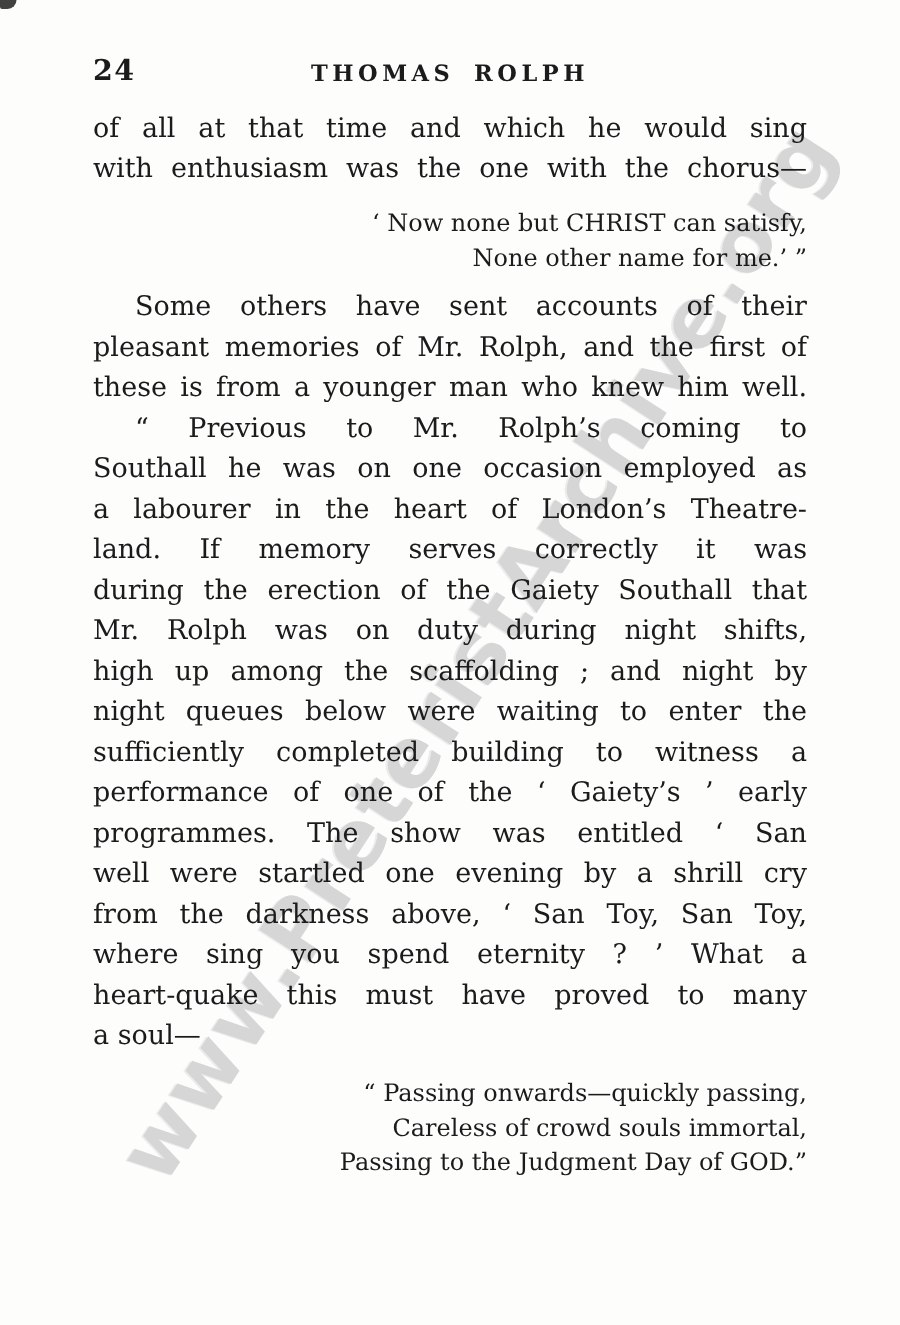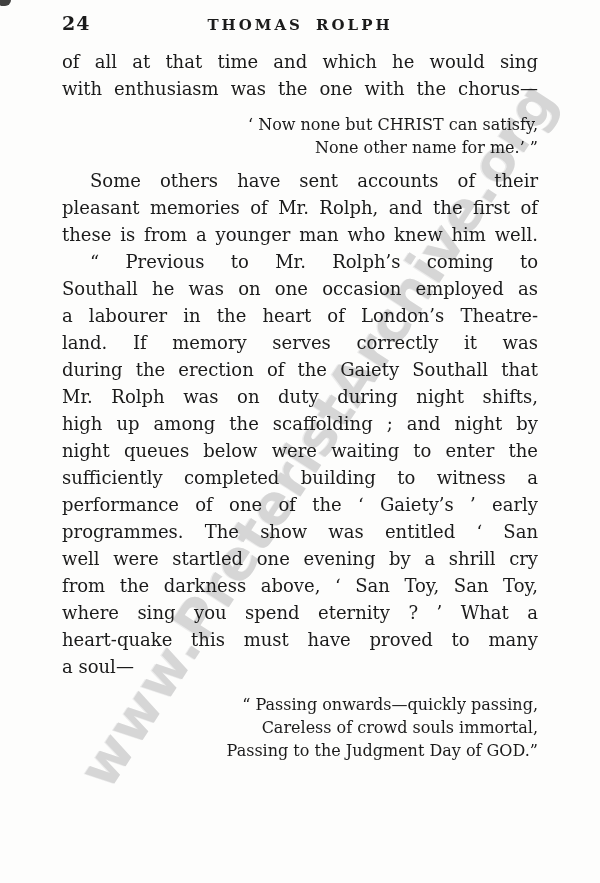--- a/index.html
+++ b/index.html
@@ -12,21 +12,21 @@
     position:absolute; left:0; top:0; width:11px; height:6px;
     background:#20201e; border-radius:0 0 8px 2px; opacity:.85;
   }
   .watermark {
     position:absolute; left:318px; top:435px; z-index:0;
     transform:translate(-50%,-50%) rotate(-57deg);
     font-family:"DejaVu Sans", sans-serif; font-weight:bold;
     font-size:55px; letter-spacing:1px; white-space:nowrap;
     color:#d6d6d6; text-shadow:-1px -1px 0 #ececec;
   }
-  .content { position:relative; z-index:1; padding:14px 62px 0 62px; }
+  .content { position:relative; z-index:1; padding:38px 62px 0 62px; }
   .header { position:relative; height:24px; margin-bottom:8px; }
   .pageno {
     position:absolute; left:0; top:-2px;
     font-size:19px; font-weight:700; letter-spacing:1px;
   }
   .title {
     text-align:center; font-size:15px; font-weight:600;
     letter-spacing:3px; word-spacing:5px; padding-top:2px;
   }
   .para { font-size:18px; line-height:27px; }

